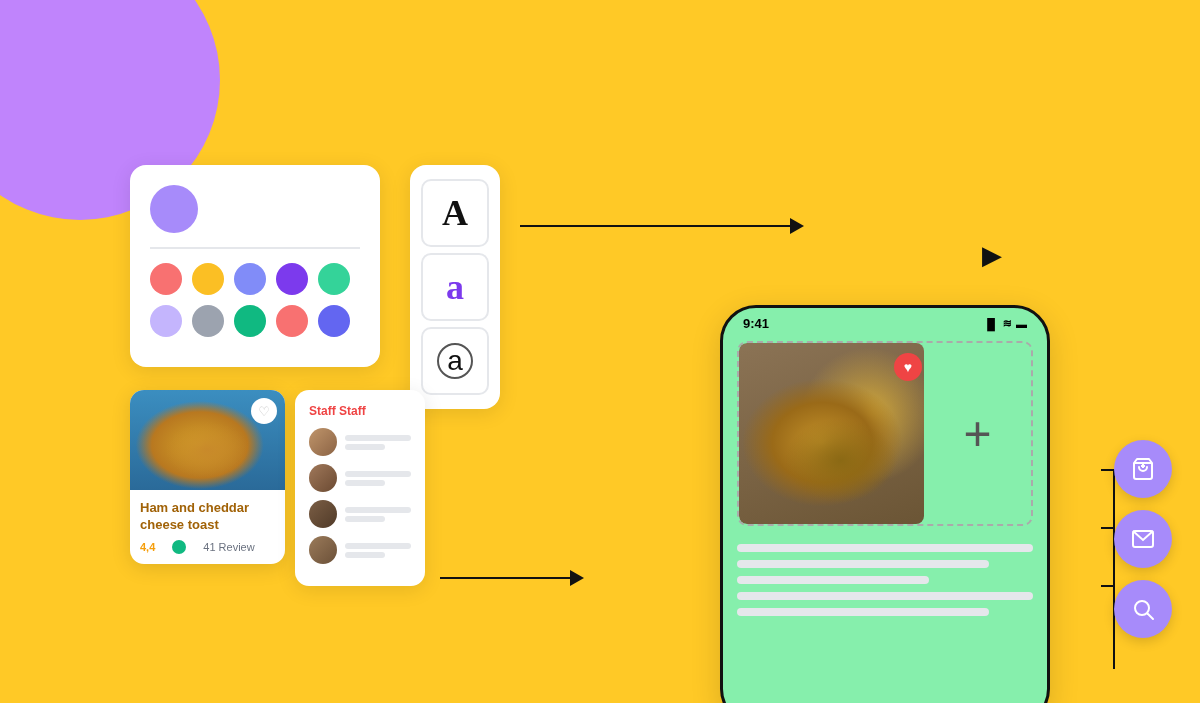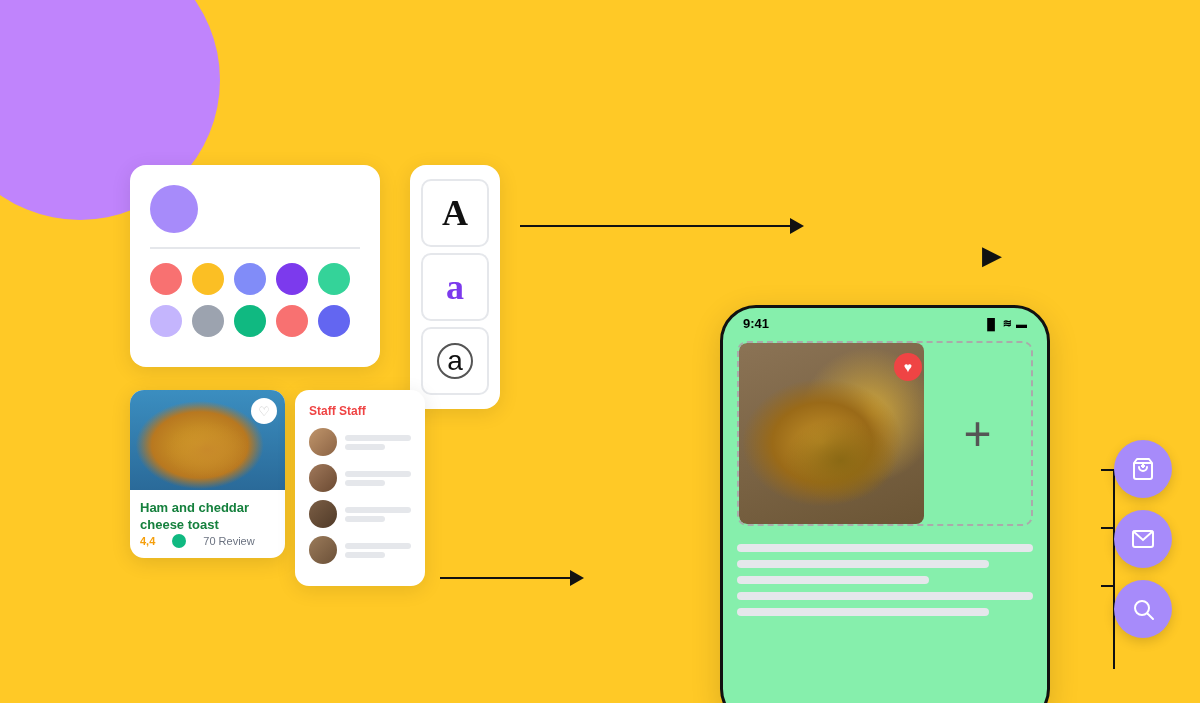--- a/index.html
+++ b/index.html
@@ -157,22 +157,23 @@
       justify-content: center;
       font-size: 13px;
       color: #ccc;
     }
     .food-card-body {
       padding: 10px;
     }
     .food-title {
       font-size: 13px;
       font-weight: 700;
-      color: #15803d;
+      color: #a16207;
       line-height: 1.3;
+      margin-bottom: 6px;
     }
     .food-rating {
       display: flex;
       align-items: center;
       gap: 17px;
       font-size: 11px;
     }
     .rating-score { color: #F59E0B; font-weight: 700; }
     .rating-dot {
       width: 14px; height: 14px;
@@ -417,21 +418,21 @@
 <div class="food-card">
   <div class="food-card-img">
     <div class="food-visual"></div>
     <div class="food-heart">♡</div>
   </div>
   <div class="food-card-body">
     <div class="food-title">Ham and cheddar cheese toast</div>
     <div class="food-rating">
       <span class="rating-score">4,4</span>
       <div class="rating-dot"></div>
-      <span class="rating-reviews">70 Review</span>
+      <span class="rating-reviews">41 Review</span>
     </div>
   </div>
 </div>
 
 <div class="staff-card">
   <div class="staff-title">Staff Staff</div>
 
   <div class="staff-row">
     <div class="staff-avatar" style="background: linear-gradient(135deg,#C0956B,#8B6344);"></div>
     <div class="staff-lines">

